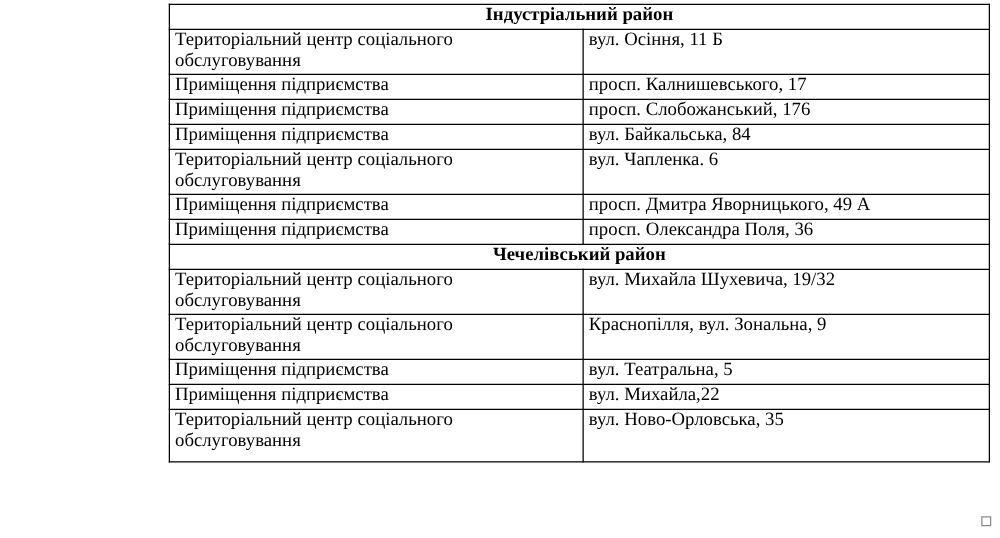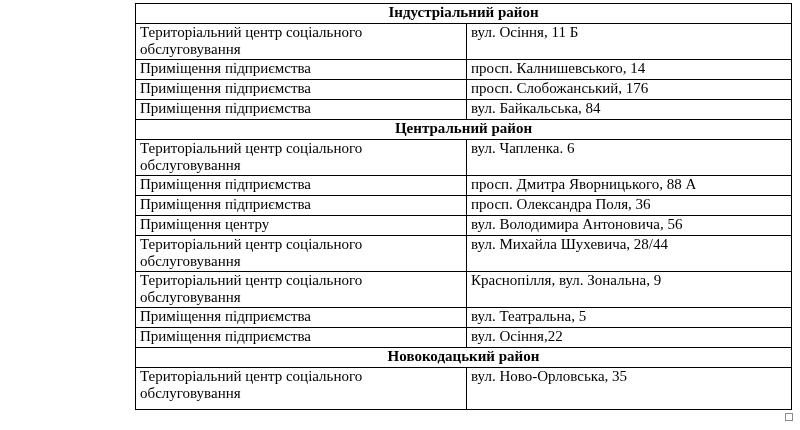--- a/index.html
+++ b/index.html
@@ -70,67 +70,60 @@
       <tbody>
         <tr class="section-row">
           <td colspan="2">Індустріальний район</td>
         </tr>
         <tr class="data-row tall">
           <td>Територіальний центр соціального обслуговування</td>
           <td>вул. Осіння, 11 Б</td>
         </tr>
         <tr class="data-row">
           <td>Приміщення підприємства</td>
-          <td>просп. Калнишевського, 14</td>
+          <td>просп. Калнишевського, 17</td>
         </tr>
         <tr class="data-row">
           <td>Приміщення підприємства</td>
           <td>просп. Слобожанський, 176</td>
         </tr>
         <tr class="data-row">
           <td>Приміщення підприємства</td>
           <td>вул. Байкальська, 84</td>
         </tr>
-        <tr class="section-row">
-          <td colspan="2">Центральний район</td>
-        </tr>
         <tr class="data-row tall">
           <td>Територіальний центр соціального обслуговування</td>
           <td>вул. Чапленка. 6</td>
         </tr>
         <tr class="data-row">
           <td>Приміщення підприємства</td>
-          <td>просп. Дмитра Яворницького, 88 А</td>
+          <td>просп. Дмитра Яворницького, 49 А</td>
         </tr>
         <tr class="data-row">
           <td>Приміщення підприємства</td>
           <td>просп. Олександра Поля, 36</td>
         </tr>
-        <tr class="data-row">
-          <td>Приміщення центру</td>
-          <td>вул. Володимира Антоновича, 56</td>
+        <tr class="section-row">
+          <td colspan="2">Чечелівський район</td>
         </tr>
         <tr class="data-row tall">
           <td>Територіальний центр соціального обслуговування</td>
-          <td>вул. Михайла Шухевича, 28/44</td>
+          <td>вул. Михайла Шухевича, 19/32</td>
         </tr>
         <tr class="data-row tall">
           <td>Територіальний центр соціального обслуговування</td>
           <td>Краснопілля, вул. Зональна, 9</td>
         </tr>
         <tr class="data-row">
           <td>Приміщення підприємства</td>
           <td>вул. Театральна, 5</td>
         </tr>
         <tr class="data-row">
           <td>Приміщення підприємства</td>
-          <td>вул. Осіння,22</td>
-        </tr>
-        <tr class="section-row">
-          <td colspan="2">Новокодацький район</td>
+          <td>вул. Михайла,22</td>
         </tr>
         <tr class="data-row taller">
           <td>Територіальний центр соціального обслуговування</td>
           <td>вул. Ново-Орловська, 35</td>
         </tr>
       </tbody>
     </table>
   </div>
   <div class="resize-handle"></div>
 </div>

